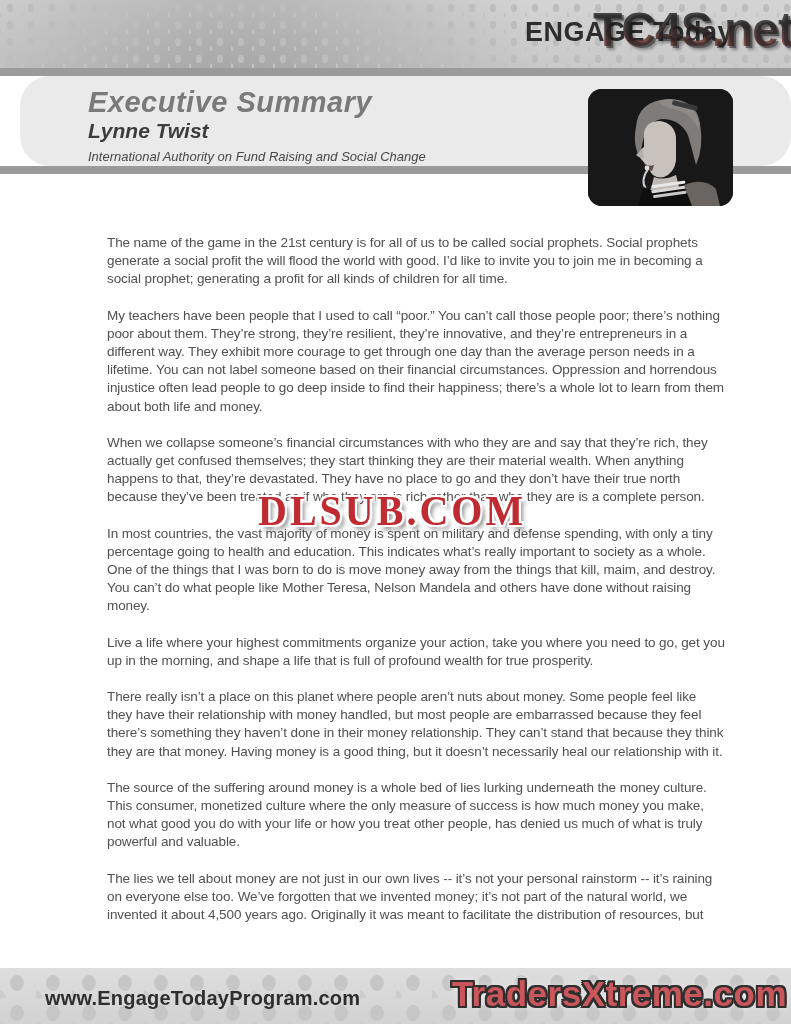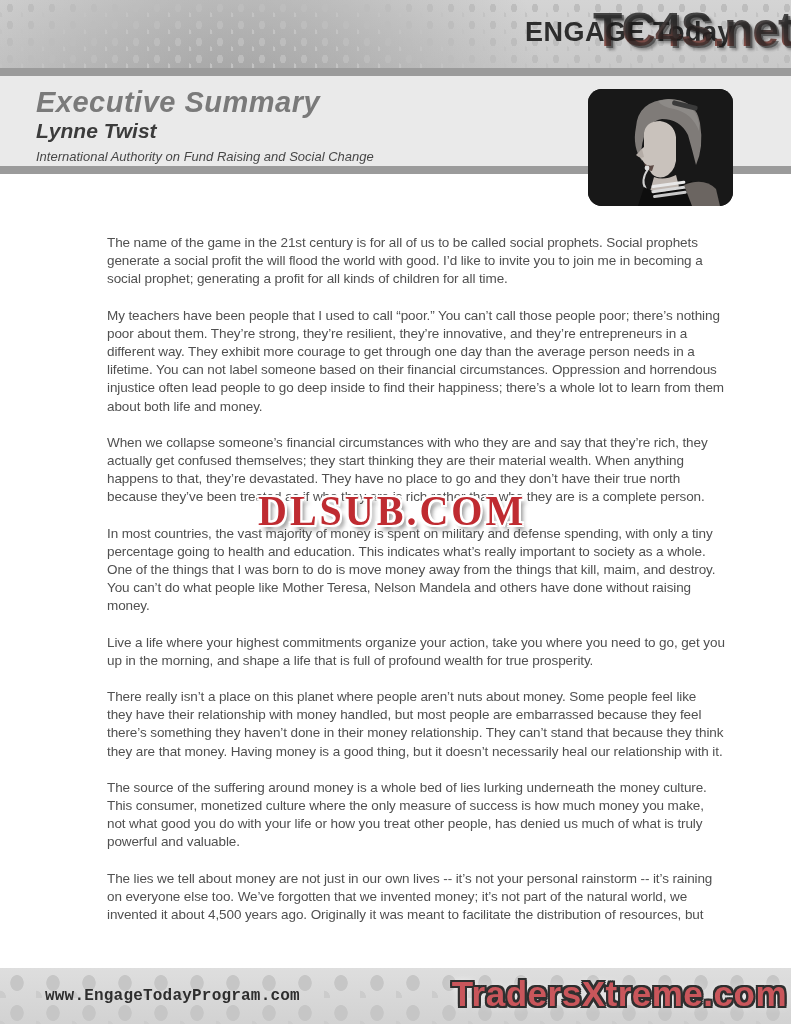--- a/index.html
+++ b/index.html
@@ -45,23 +45,24 @@
     background-clip: text;
     color: transparent;
     text-shadow: 2px 2px 0 rgba(25,25,25,0.55), 4px 4px 3px rgba(0,0,0,0.35);
     opacity: 0.93;
   }
 
   
   .divider-bar { height: 8px; background: #9b9b9b; }
   .header-panel {
     height: 90px;
-    margin-left: 0;
+    margin-left: 20px;
     background: #eaeaea;
-    padding: 10px 0 0 36px;
+    padding: 10px 0 0 68px;
+    border-radius: 30px;
   }
   .page-title {
     font-family: "Liberation Sans", sans-serif;
     font-style: italic;
     font-weight: bold;
     font-size: 29px;
     color: #7a7a7a;
     letter-spacing: 0.5px;
   }
   .author-name {
@@ -129,25 +130,24 @@
     background-image:
       radial-gradient(ellipse 11px 13px at 17px 15px, #c6c6c6 58%, rgba(198,198,198,0) 64%),
       radial-gradient(ellipse 10px 12px at 0px 30px, #cccccc 58%, rgba(204,204,204,0) 64%),
       linear-gradient(180deg, #dedede, #d2d2d2);
     background-size: 36px 30px, 36px 30px, 100% 100%;
   }
   .footer-website {
     position: absolute;
     left: 45px;
     top: 19px;
-    font-size: 16px;
+    font-size: 20px;
     font-weight: bold;
     letter-spacing: 0.2px;
     color: #2e2e2e;
-    font-family: Liberation Mono, monospace;
   }
   .tradersxtreme-watermark {
     position: absolute;
     right: 4px;
     top: 6px;
     font-size: 35px;
     font-weight: bold;
     letter-spacing: 0.5px;
     color: #c9565b;
     text-shadow:

